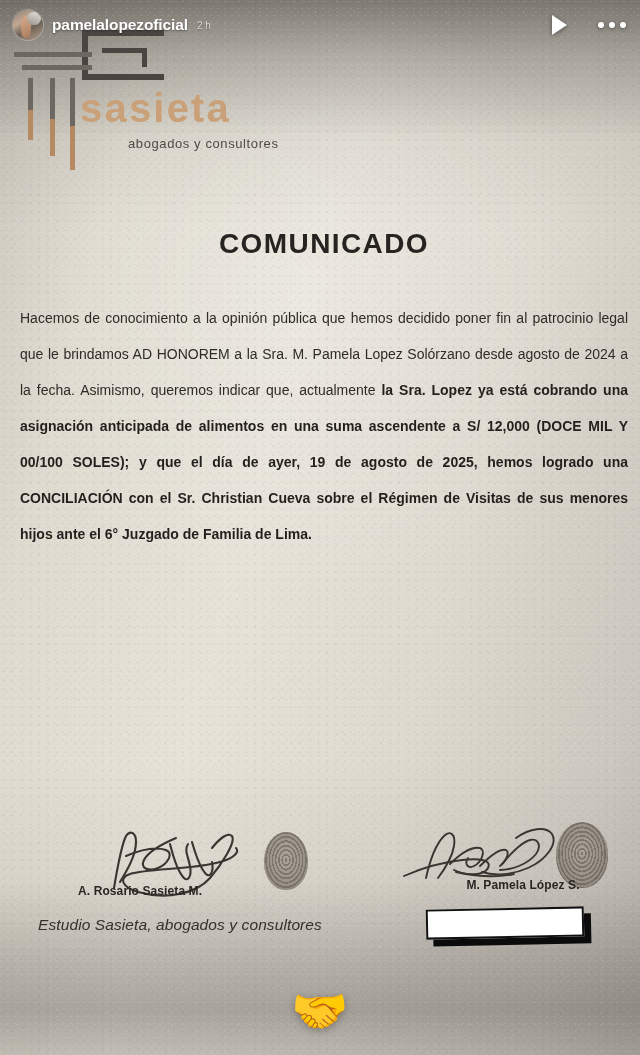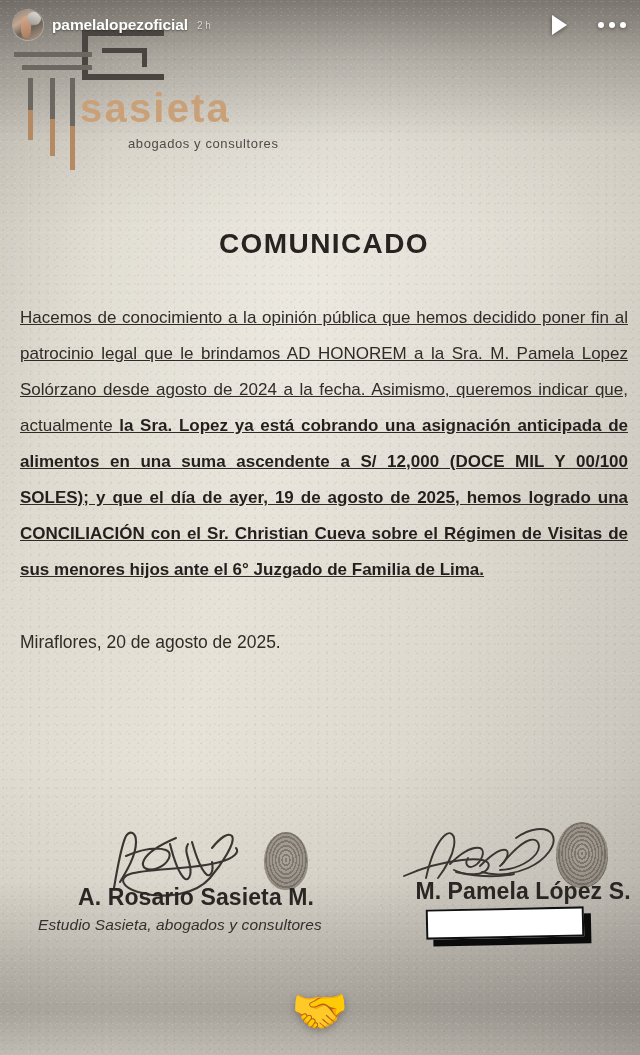--- a/index.html
+++ b/index.html
@@ -135,24 +135,23 @@
     padding:0 8px 0 20px;
     color:#2e2a26;
   }
   #doc-title {
     text-align:center; margin-top:78px;
     font-size:28px; font-weight:700; letter-spacing:1.4px;
     color:#262320;
   }
   .para {
     margin-top:40px;
-    font-size:17px; line-height:36px;
+    font-size:14px; line-height:36px;
     text-align:justify; text-justify:inter-word;
     color:#2f2b27;
-    text-decoration:underline;
   }
   .para.p2 { margin-top:36px; }
   .para b { font-weight:700; color:#231f1c; }
   #doc-date {
     margin-top:44px; font-size:17.5px; color:#2f2b27;
   }
 
   
   #signatures {
     position:absolute; left:0; right:0; top:826px; height:140px; z-index:8;
@@ -160,21 +159,21 @@
   .sig-block { position:absolute; }
   #sig-left { left:26px; top:0; width:300px; }
   #sig-right { left:390px; top:-6px; width:230px; }
 
   .sig-mark {
     position:absolute; left:70px; top:0; width:180px; height:74px;
     pointer-events:none;
   }
   .sig-name {
     position:absolute; left:0; top:58px; width:100%;
-    font-size:23px; font-weight:700; color:#2a2623;
+    font-size:12px; font-weight:700; color:#2a2623;
     letter-spacing:.1px;
   }
   #sig-left .sig-name { left:52px; }
   #sig-right .sig-name { left:18px;text-align:center; }
   #sig-left-sub {
     position:absolute; left:12px; top:90px;
     font-size:15.5px; font-weight:400; font-style:italic;
     color:#35302c; letter-spacing:.1px;
   }
   .thumbprint {
@@ -221,21 +220,20 @@
     <div id="lh-name">sasieta</div>
     <div id="lh-tag">abogados y consultores</div>
   </div>
 
   <div id="doc">
     <div id="doc-title">COMUNICADO</div>
 
     <div class="para p1"><span>Hacemos de conocimiento a la opinión pública que hemos decidido poner fin al patrocinio legal que le brindamos AD HONOREM a la Sra. M. Pamela Lopez Solórzano desde agosto de 2024 a la fecha. Asimismo, queremos indicar que, actualmente </span><b>la Sra. Lopez ya está cobrando una asignación anticipada de alimentos en una suma ascendente a S/ 12,000 (DOCE MIL Y 00/100 SOLES); y que el día de ayer, 19 de agosto de 2025, hemos logrado una CONCILIACIÓN con el Sr. Christian Cueva sobre el Régimen de Visitas de sus menores hijos ante el 6° Juzgado de Familia de Lima.</b></div>
 
 
-    <div id="doc-date">Miraflores, 20 de agosto de 2025.</div>
   </div>
 
   <div id="signatures">
 
     <div class="sig-block" id="sig-left">
       <svg class="sig-mark" viewBox="0 0 180 74">
         <g fill="none" stroke="#3a3531" stroke-width="2.1" stroke-linecap="round">
           <path d="M18 62 C22 38 26 18 30 10 C34 4 40 6 40 16 C40 30 30 46 24 56"></path>
           <path d="M30 30 C44 24 58 20 70 24 C78 27 72 38 62 42 C52 46 44 42 48 34 C52 26 66 18 80 12"></path>
           <path d="M74 18 C78 34 82 46 88 52 C92 56 96 50 94 40 C92 30 88 24 92 18"></path>

